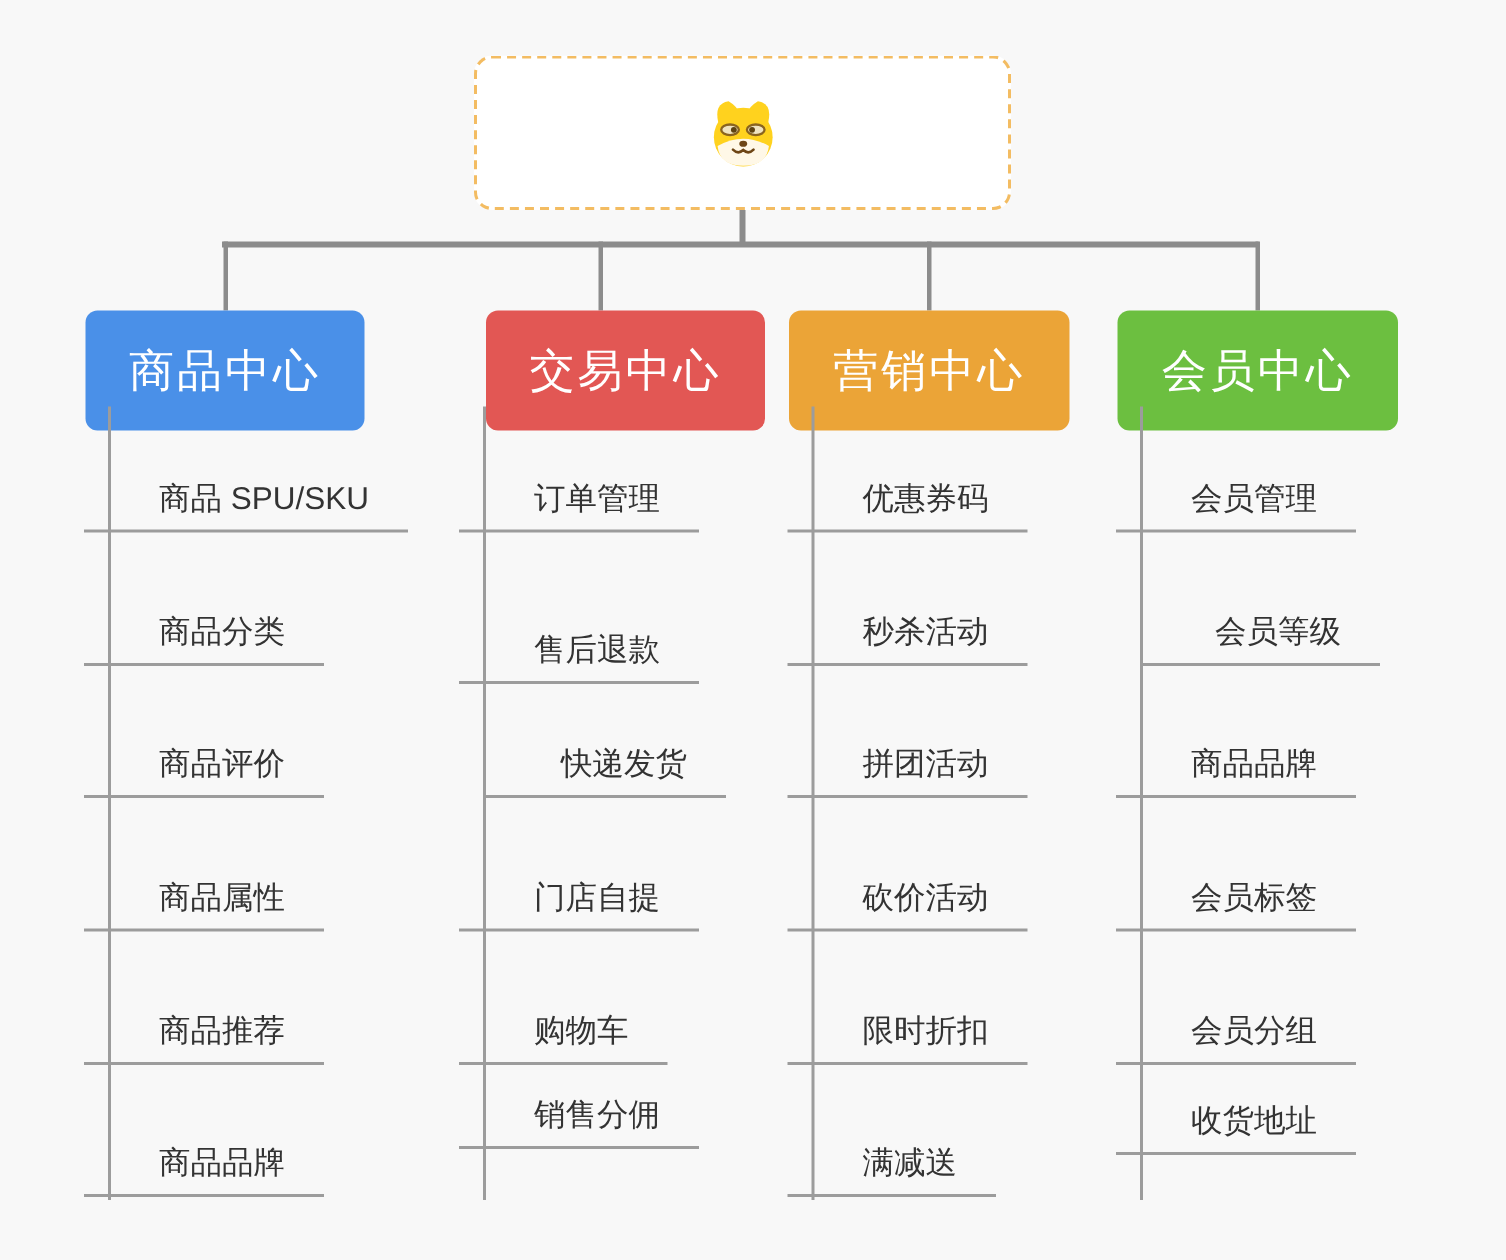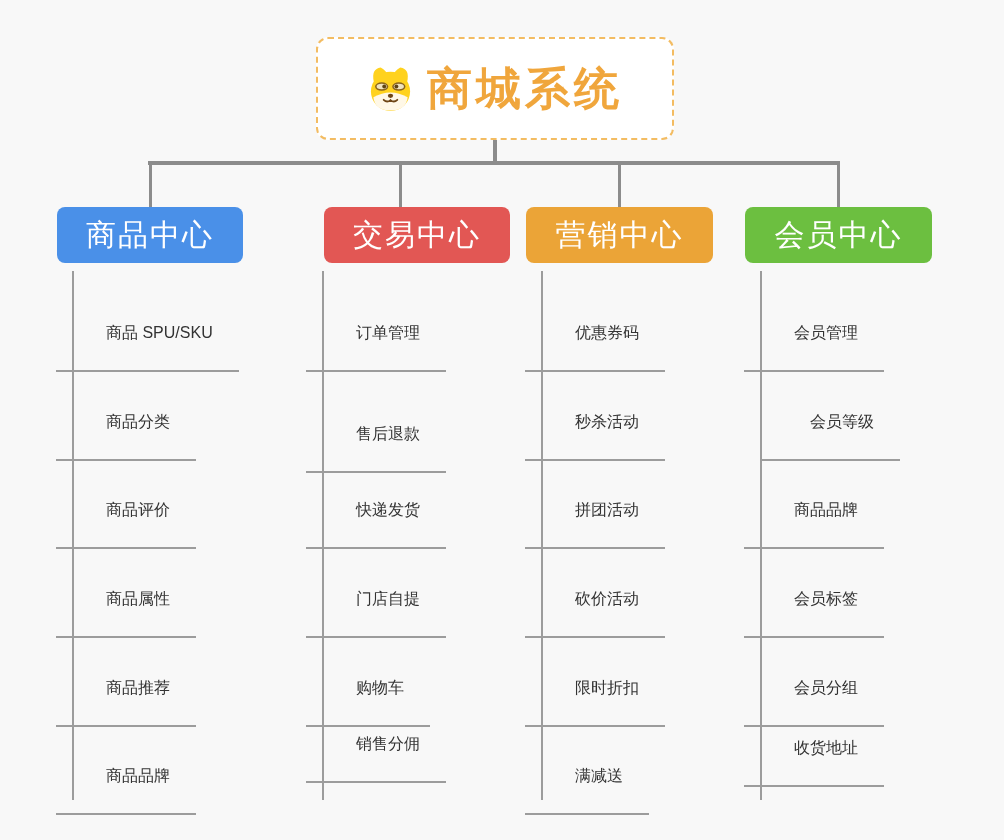--- a/index.html
+++ b/index.html
@@ -38,39 +38,39 @@
     white-space:nowrap;
   }
   .root-icon{flex:0 0 auto;display:block;}
   
   .line{position:absolute;background:#8C8C8C;}
   .trunk{position:absolute;width:2px;background:#9C9C9C;}
   
   .branch-box{
     position:absolute;
     top:207px;
-    height:56px;
+    height:80px;
     border-radius:8px;
     display:flex;
     align-items:center;
     justify-content:center;
     color:#ffffff;
     font-size:30px;
     font-weight:500;
     letter-spacing:2px;
     white-space:nowrap;
     cursor:default;
   }
   
   .sub-item{
     position:absolute;
     box-sizing:border-box;
-    padding:0 26px 23px 50px;
+    padding:0 26px 6px 50px;
     border-bottom:2px solid #9C9C9C;
-    font-size:16px;
+    font-size:21px;
     line-height:29px;
     color:#333333;
     white-space:nowrap;
     cursor:default;
   }
 </style>
 </head>
 <body>
 
 <div id="canvas">
@@ -81,42 +81,41 @@
       <path d="M41 17 Q44 4 34 2.5 Q28 6 26.5 11 Z" fill="#FFD21E"></path>
       <circle cx="24" cy="27" r="20" fill="#FFD21E"></circle>
       <path d="M6.5 33 Q24 23 41.5 33 Q40 46.5 24 46.5 Q8 46.5 6.5 33 Z" fill="#FFF8E7"></path>
       <ellipse cx="15" cy="22" rx="6" ry="3.6" fill="#EFE3C0" stroke="#8A641F" stroke-width="1.6"></ellipse>
       <circle cx="17.6" cy="22" r="2" fill="#5E4312"></circle>
       <ellipse cx="32.5" cy="22" rx="6" ry="3.6" fill="#EFE3C0" stroke="#8A641F" stroke-width="1.6"></ellipse>
       <circle cx="30" cy="22" r="2" fill="#5E4312"></circle>
       <ellipse cx="24" cy="31.5" rx="2.7" ry="2.1" fill="#6E4616"></ellipse>
       <path d="M17 35.5 Q20.5 39 24 35.8 Q27.5 39 31 35.5" stroke="#6E4616" stroke-width="1.8" fill="none" stroke-linecap="round"></path>
     </svg>
-    <span class="root-title">商城系统</span>
   </div>
 
   <div class="line" style="left:493px;top:140px;width:4px;height:23px;"></div>
   <div class="line" style="left:148px;top:161px;width:691px;height:4px;"></div>
 
   <div id="tree">
       <div class="line" style="left: 148.5px; top: 161px; width: 3px; height: 46px;"></div>
       <div class="branch-box" style="left: 57px; width: 186px; background: rgb(74, 144, 232);">商品中心</div>
       <div class="trunk" style="left: 72px; top: 271px; height: 529px;"></div>
       <div class="sub-item" style="left: 56px; top: 318px;">商品 SPU/SKU</div>
       <div class="sub-item" style="left: 56px; top: 407px;">商品分类</div>
       <div class="sub-item" style="left: 56px; top: 495px;">商品评价</div>
       <div class="sub-item" style="left: 56px; top: 584px;">商品属性</div>
       <div class="sub-item" style="left: 56px; top: 673px;">商品推荐</div>
       <div class="sub-item" style="left: 56px; top: 761px;">商品品牌</div>
       <div class="line" style="left: 398.5px; top: 161px; width: 3px; height: 46px;"></div>
       <div class="branch-box" style="left: 324px; width: 186px; background: rgb(226, 87, 84); font-family: Liberation Mono, monospace;">交易中心</div>
       <div class="trunk" style="left: 322px; top: 271px; height: 529px;"></div>
       <div class="sub-item" style="left: 306px; top: 318px;">订单管理</div>
       <div class="sub-item" style="left: 306px; top: 407px; margin-top: 12px;">售后退款</div>
-      <div class="sub-item" style="left: 306px; top: 495px;">快递发货</div>
+      <div class="sub-item" style="left: 324px; top: 495px;">快递发货</div>
       <div class="sub-item" style="left: 306px; top: 584px;">门店自提</div>
       <div class="sub-item" style="left: 306px; top: 673px;">购物车</div>
       <div class="sub-item" style="left: 306px; top: 729px;">销售分佣</div>
       <div class="line" style="left: 618px; top: 161px; width: 3px; height: 46px;"></div>
       <div class="branch-box" style="left: 526px; width: 187px; background: rgb(235, 164, 55);">营销中心</div>
       <div class="trunk" style="left: 541px; top: 271px; height: 529px;"></div>
       <div class="sub-item" style="left: 525px; top: 318px;">优惠券码</div>
       <div class="sub-item" style="left: 525px; top: 407px;">秒杀活动</div>
       <div class="sub-item" style="left: 525px; top: 495px;">拼团活动</div>
       <div class="sub-item" style="left: 525px; top: 584px;">砍价活动</div>

